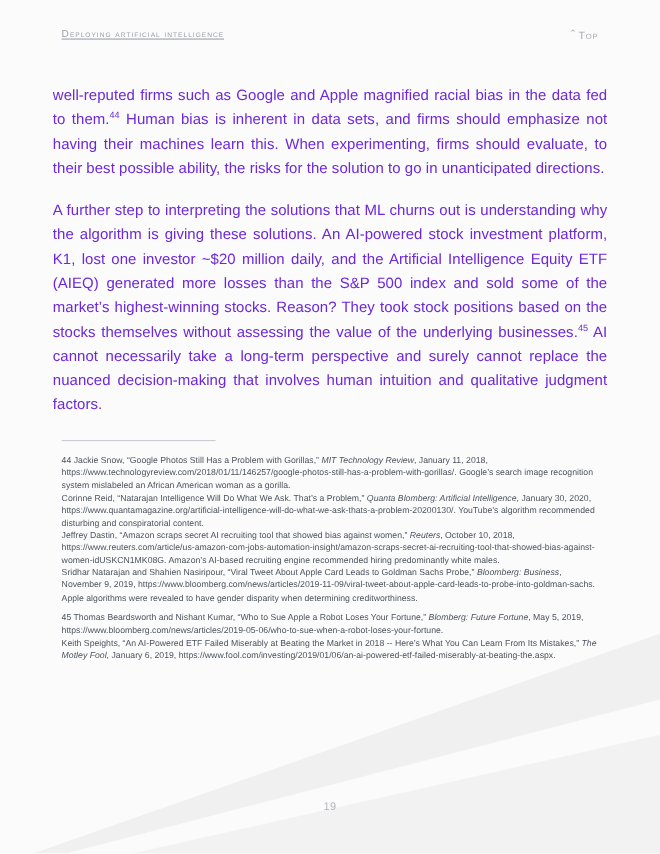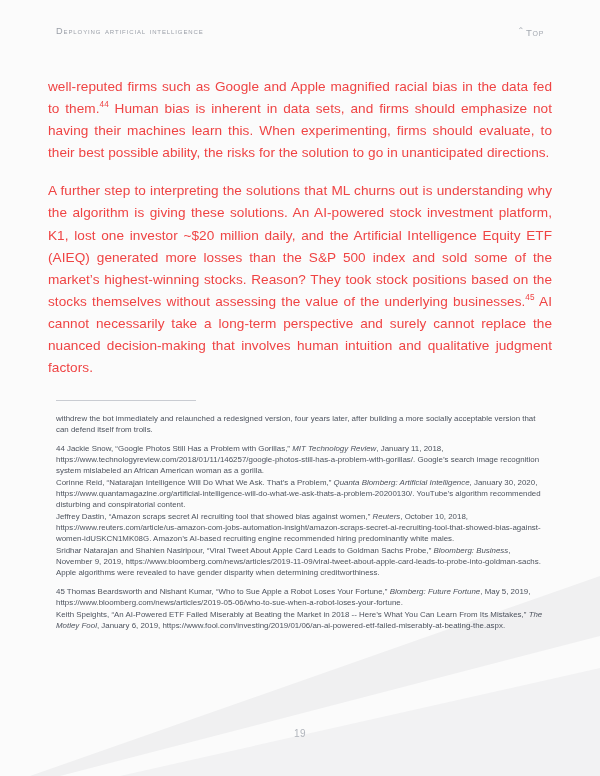--- a/index.html
+++ b/index.html
@@ -46,20 +46,21 @@
     display: flex;
     align-items: baseline;
     justify-content: space-between;
   }
   .rh-title {
     font-size: 9.2px;
     letter-spacing: 0.9px;
     color: #9a9fa8;
     font-variant: small-caps;
     text-transform: lowercase;
+    text-decoration: underline;
   }
   .rh-title::first-letter { text-transform: uppercase; }
   .top-link {
     font-size: 9.6px;
     letter-spacing: 0.7px;
     color: #a3a8b0;
     font-variant: small-caps;
     text-decoration: none;
     display: inline-flex;
     align-items: center;
@@ -76,21 +77,21 @@
   .body-col {
     position: absolute;
     top: 76px;
     left: 48px;
     width: 504px;
   }
   p.body-par {
     margin: 0 0 16px 0;
     font-size: 13.6px;
     line-height: 22.1px;
-    color: #ef4444;
+    color: #6d28d9;
     text-align: justify;
     text-justify: inter-word;
     letter-spacing: 0.05px;
   }
   p.body-par:last-child { margin-bottom: 12px; }
   sup {
     font-size: 8.2px;
     vertical-align: super;
     line-height: 0;
   }
@@ -161,21 +162,20 @@
     <p class="body-par">
       <span>A further step to interpreting the solutions that ML churns out is understanding why the algorithm is giving these solutions. An AI-powered stock investment platform, K1, lost one investor ~$20 million daily, and the Artificial Intelligence Equity ETF (AIEQ) generated more losses than the S&amp;P 500 index and sold some of the market’s highest-winning stocks. Reason? They took stock positions based on the stocks themselves without assessing the value of the underlying businesses.</span><sup>45</sup><span> AI cannot necessarily take a long-term perspective and surely cannot replace the nuanced decision-making that involves human intuition and qualitative judgment factors.</span>
     </p>
 
   </div>
 
   <div class="notes">
 
     <div class="notes-rule"></div>
 
-    <p class="note">withdrew the bot immediately and relaunched a redesigned version, four years later, after building a more socially acceptable version that can defend itself from trolls.</p>
 
     <p class="note tight">
       <span>44 </span><span>Jackie Snow, “Google Photos Still Has a Problem with Gorillas,” </span><i>MIT Technology Review</i><span>, January 11, 2018, https://www.technologyreview.com/2018/01/11/146257/google-photos-still-has-a-problem-with-gorillas/. Google’s search image recognition system mislabeled an African American woman as a gorilla.</span>
     </p>
 
     <p class="note tight">
       <span></span><span>Corinne Reid, “Natarajan Intelligence Will Do What We Ask. That’s a Problem,” </span><i>Quanta Blomberg: Artificial Intelligence</i><span>, January 30, 2020, https://www.quantamagazine.org/artificial-intelligence-will-do-what-we-ask-thats-a-problem-20200130/. YouTube’s algorithm recommended disturbing and conspiratorial content.</span>
     </p>
 
     <p class="note tight">

